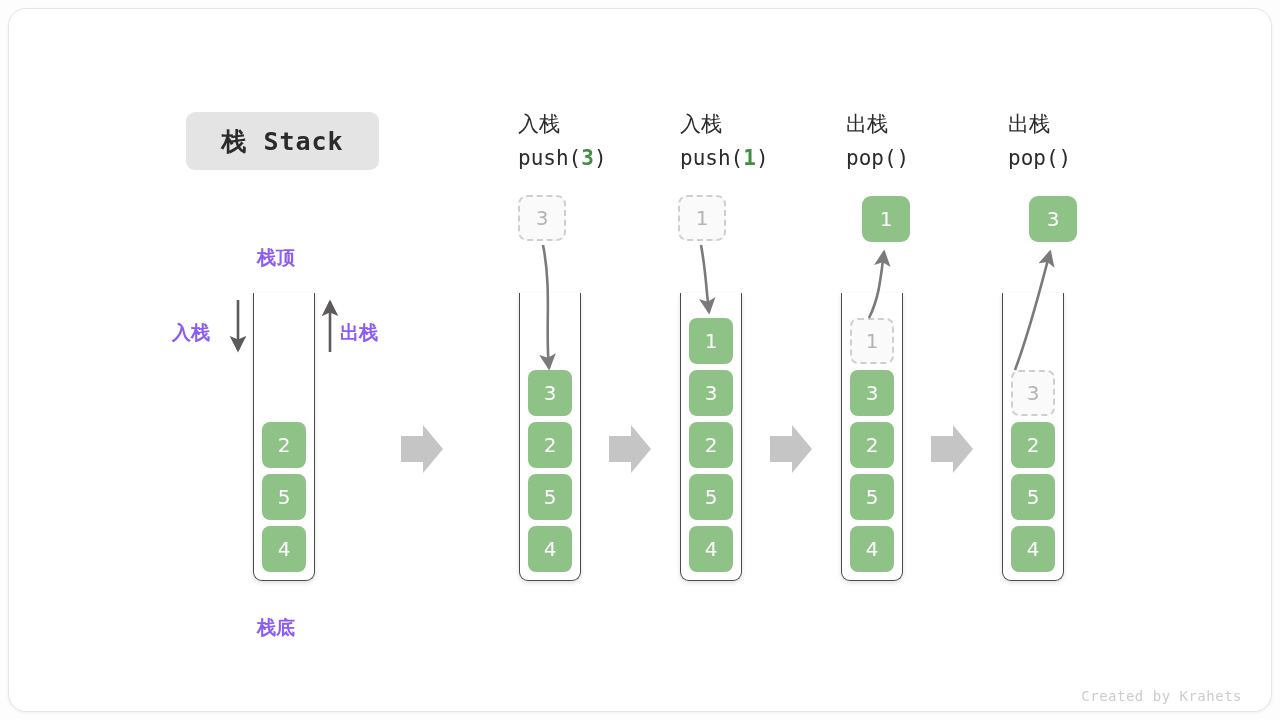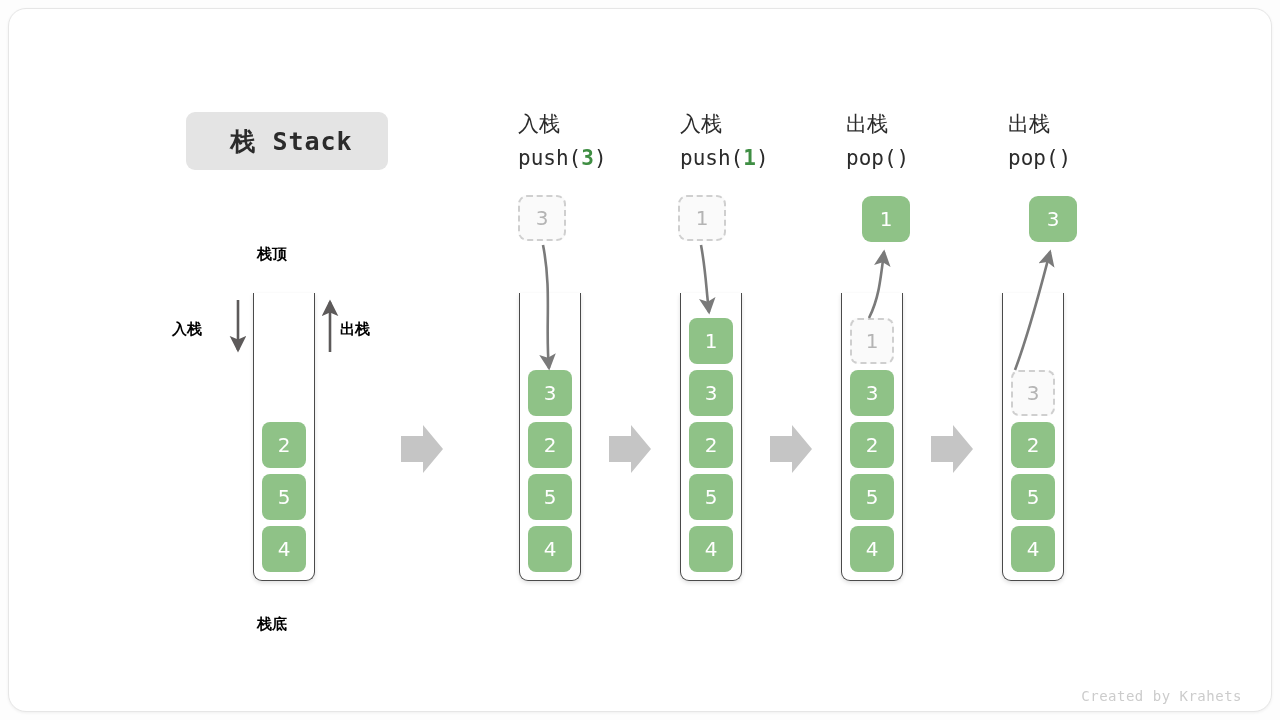--- a/index.html
+++ b/index.html
@@ -42,30 +42,29 @@
     background: #e4e4e4;
     border-radius: 9px;
     display: flex;
     align-items: center;
     justify-content: center;
     font-family: "DejaVu Sans Mono", monospace;
     font-size: 25px;
     font-weight: bold;
     color: #2b2b2b;
     letter-spacing: 1px;
-    padding-left: 9px;
   }
 
   
   .cn-label {
     position: absolute;
     font-family: "DejaVu Sans", sans-serif;
     font-weight: bold;
-    font-size: 15px;
-    color: #000000;
+    font-size: 19px;
+    color: #8b5cf6;
     white-space: nowrap;
   }
   .op-label {
     position: absolute;
     font-family: "DejaVu Sans", sans-serif;
     font-size: 21px;
     color: #2b2b2b;
     white-space: nowrap;
     text-align: left;
   }

